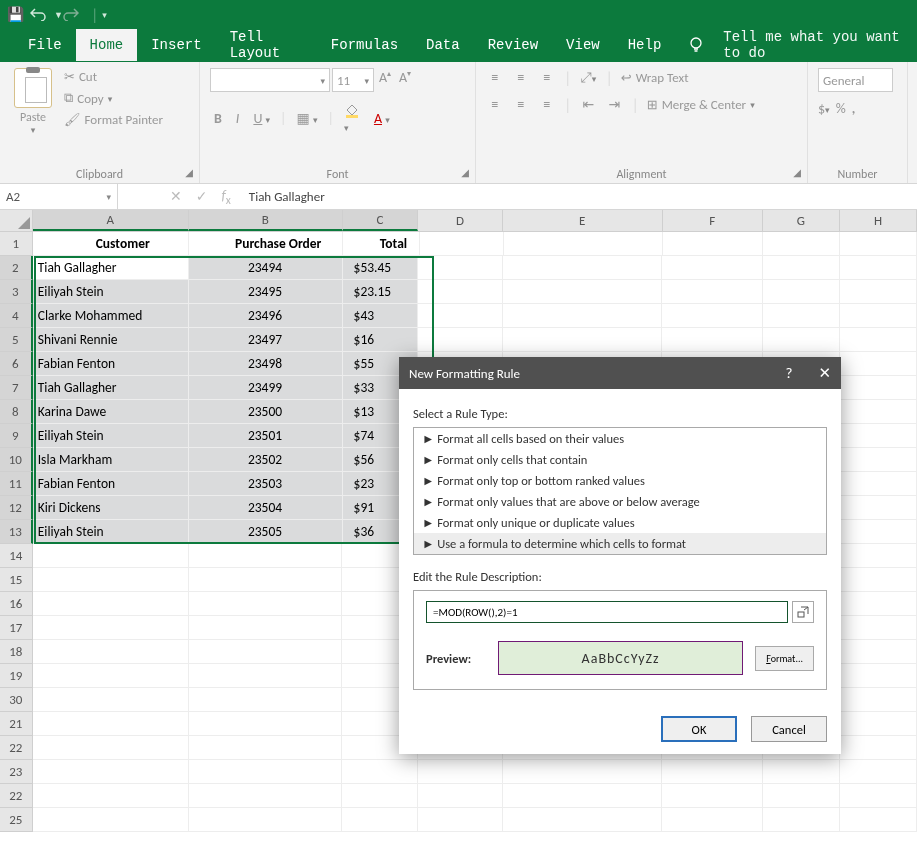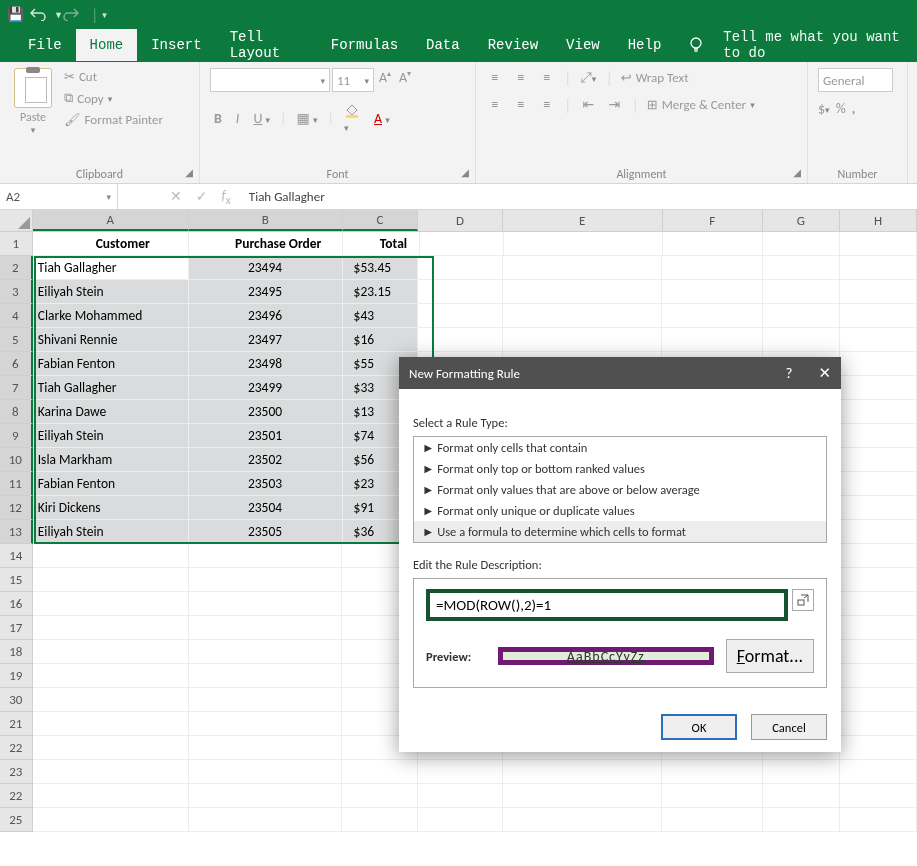--- a/index.html
+++ b/index.html
@@ -67,34 +67,34 @@
   .cell.c { justify-content:center; }
   .cell.shade { background:#dadbdc; }
   .cell.active { background:#fff !important; }
   .total-cell { display:flex; justify-content:space-between; padding:2px 6px; }
 
   .sel-rect { position:absolute; border:2px solid #0c7a3d; pointer-events:none; }
 
   .dialog { position:absolute; left:399px; top:357px; width:442px; background:#fff; box-shadow:0 4px 20px rgba(0,0,0,.4); font-size:13px; }
   .dialog-titlebar { height:32px; background:#505050; color:#fff; display:flex; align-items:center; padding:0 10px; justify-content:space-between; }
   .dialog-titlebar .dt-right { display:flex; gap:26px; align-items:center; font-size:15px; }
-  .dialog-body { padding:26px 14px 14px 14px; color:#333; }
+  .dialog-body { padding:17px 14px 14px 14px; color:#333; }
   .dlg-label { font-size:12.5px; margin-bottom:6px; }
   .rule-list { border:1px solid #a9a9a9; background:#fff; margin-bottom:14px; }
   .rule-list .ritem { padding:3px 8px; font-size:12.5px; }
   .rule-list .ritem.selected { background:#ededed; }
   .edit-box { border:1px solid #a9a9a9; padding:10px 12px 14px 12px; }
   .edit-box .ftitle { font-weight:bold; font-size:12.5px; margin-bottom:8px; }
   .formula-row { display:flex; gap:4px; margin-bottom:18px; }
-  .formula-input { flex:1; border:4px solid #14532d; padding:3px 6px; font-size:15px; font-family:Calibri; }
+  .formula-input { flex:1; border:1px solid #14532d; padding:3px 6px; font-size:11px; font-family:Calibri; }
   .ref-btn { width:22px; height:22px; border:1px solid #a9a9a9; display:flex; align-items:center; justify-content:center; font-size:11px; }
   .preview-row { display:flex; align-items:center; gap:12px; }
   .preview-row .plabel { font-weight:bold; font-size:12.5px; width:60px; }
-  .preview-swatch { flex:1; height:18px; background:#e0eed9; border:5px solid #701a75; display:flex; align-items:center; justify-content:center; font-size:14px; letter-spacing:1px;text-decoration:underline; }
-  .format-btn { border:1px solid #a9a9a9; padding:5px 10px; font-size:18px; background:#efefef; }
+  .preview-swatch { flex:1; height:34px; background:#e0eed9; border:1px solid #701a75; display:flex; align-items:center; justify-content:center; font-size:14px; letter-spacing:1px; }
+  .format-btn { border:1px solid #a9a9a9; padding:5px 10px; font-size:10px; background:#efefef; }
   .dialog-buttons { display:flex; justify-content:flex-end; gap:14px; padding:12px 14px; }
   .dialog-buttons button { width:76px; height:26px; border:1px solid #999; background:#efefef; font-size:12.5px; }
   .dialog-buttons button.primary { border:2px solid #2a6fbb; }
 
   .caret { font-size:9px; color:#888; }
   svg { display:block; }
 </style>
 </head>
 <body>
 
@@ -609,20 +609,21 @@
   <div class="dialog-titlebar">
     <span>New Formatting Rule</span>
     <span class="dt-right">
       <span>?</span>
       <span>✕</span>
     </span>
   </div>
   <div class="dialog-body">
     <div class="dlg-label">Select a Rule Type:</div>
     <div class="rule-list" id="rule-list">
+        <div class="ritem">► Format all cells based on their values</div>
         <div class="ritem">► Format only cells that contain</div>
         <div class="ritem">► Format only top or bottom ranked values</div>
         <div class="ritem">► Format only values that are above or below average</div>
         <div class="ritem">► Format only unique or duplicate values</div>
         <div class="ritem selected">► Use a formula to determine which cells to format</div>
       </div>
     <div class="dlg-label">Edit the Rule Description:</div>
     <div class="edit-box">
       <div class="formula-row">
         <input class="formula-input" value="=MOD(ROW(),2)=1" style="">

